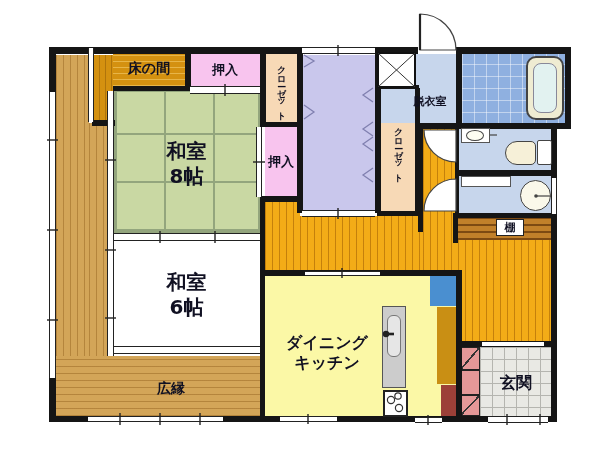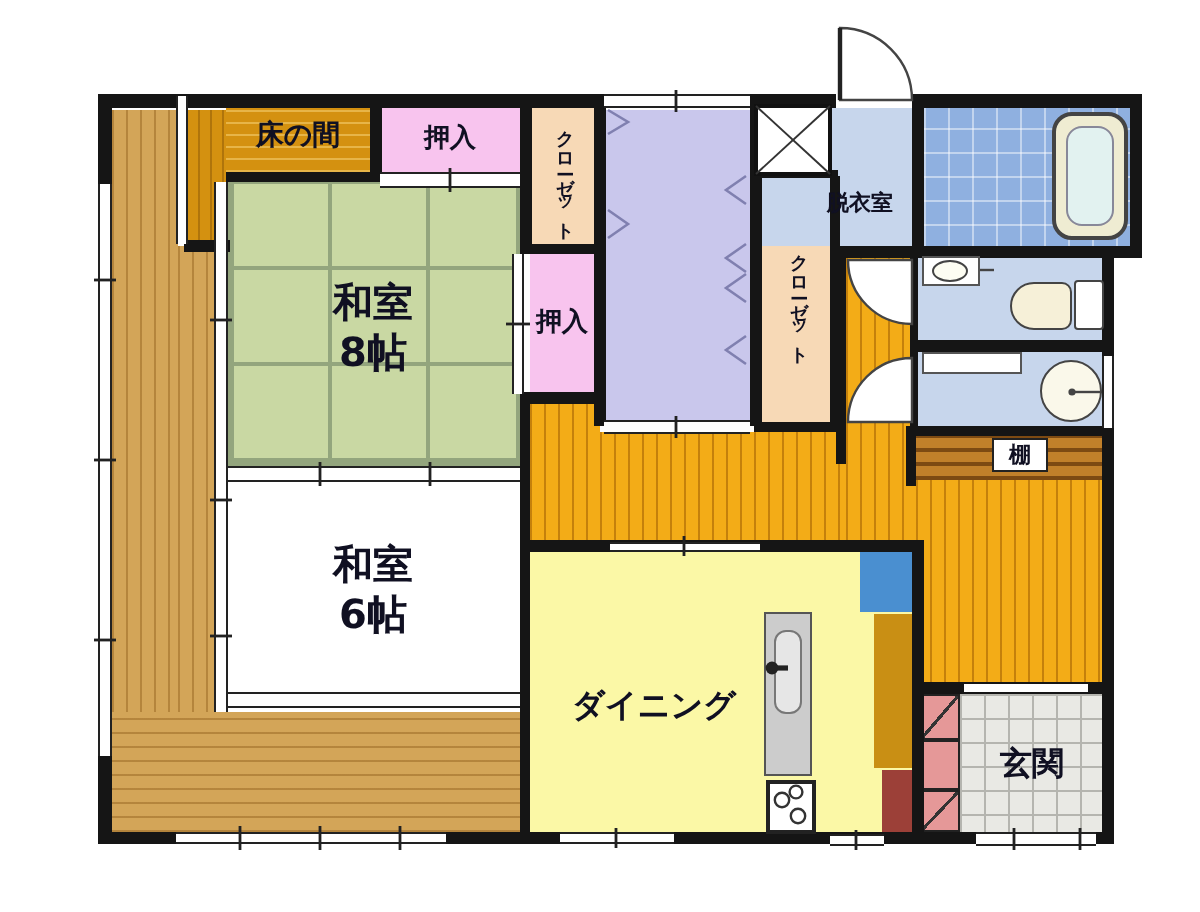--- a/index.html
+++ b/index.html
@@ -218,22 +218,26 @@
   <div class="a lbl vtxt" style="left:388px;top:93px;width:20px;height:114px;font-size:9px;">
     <span>クローゼット</span>
     </div>
   <div class="a lbl" style="left:402px;top:94px;width:56px;height:16px;font-size:11px;">
     <span>脱衣室</span>
     </div>
   <div class="a lbl" style="left:113px;top:264px;width:147px;height:62px;font-size:20px;flex-direction:column;">
     <span>和室</span>
       <span>6帖</span>
     </div>
+  <div class="a lbl" style="left:140px;top:380px;width:62px;height:18px;font-size:14px;">
+    <span>広縁</span>
+    </div>
   <div class="a lbl" style="left:268px;top:330px;width:118px;height:46px;font-size:16px;flex-direction:column;">
     <span>ダイニング</span>
+      <span>キッチン</span>
     </div>
   <div class="a lbl" style="left:487px;top:373px;width:58px;height:20px;font-size:16px;font-family:Liberation Serif, serif;">
     <span>玄関</span>
     </div>
   <div class="a lbl" style="left:496px;top:219px;width:28px;height:17px;font-size:11px;background:#fff;border:1px solid #222;">
     <span>棚</span>
     </div>
 
 </div>
 

